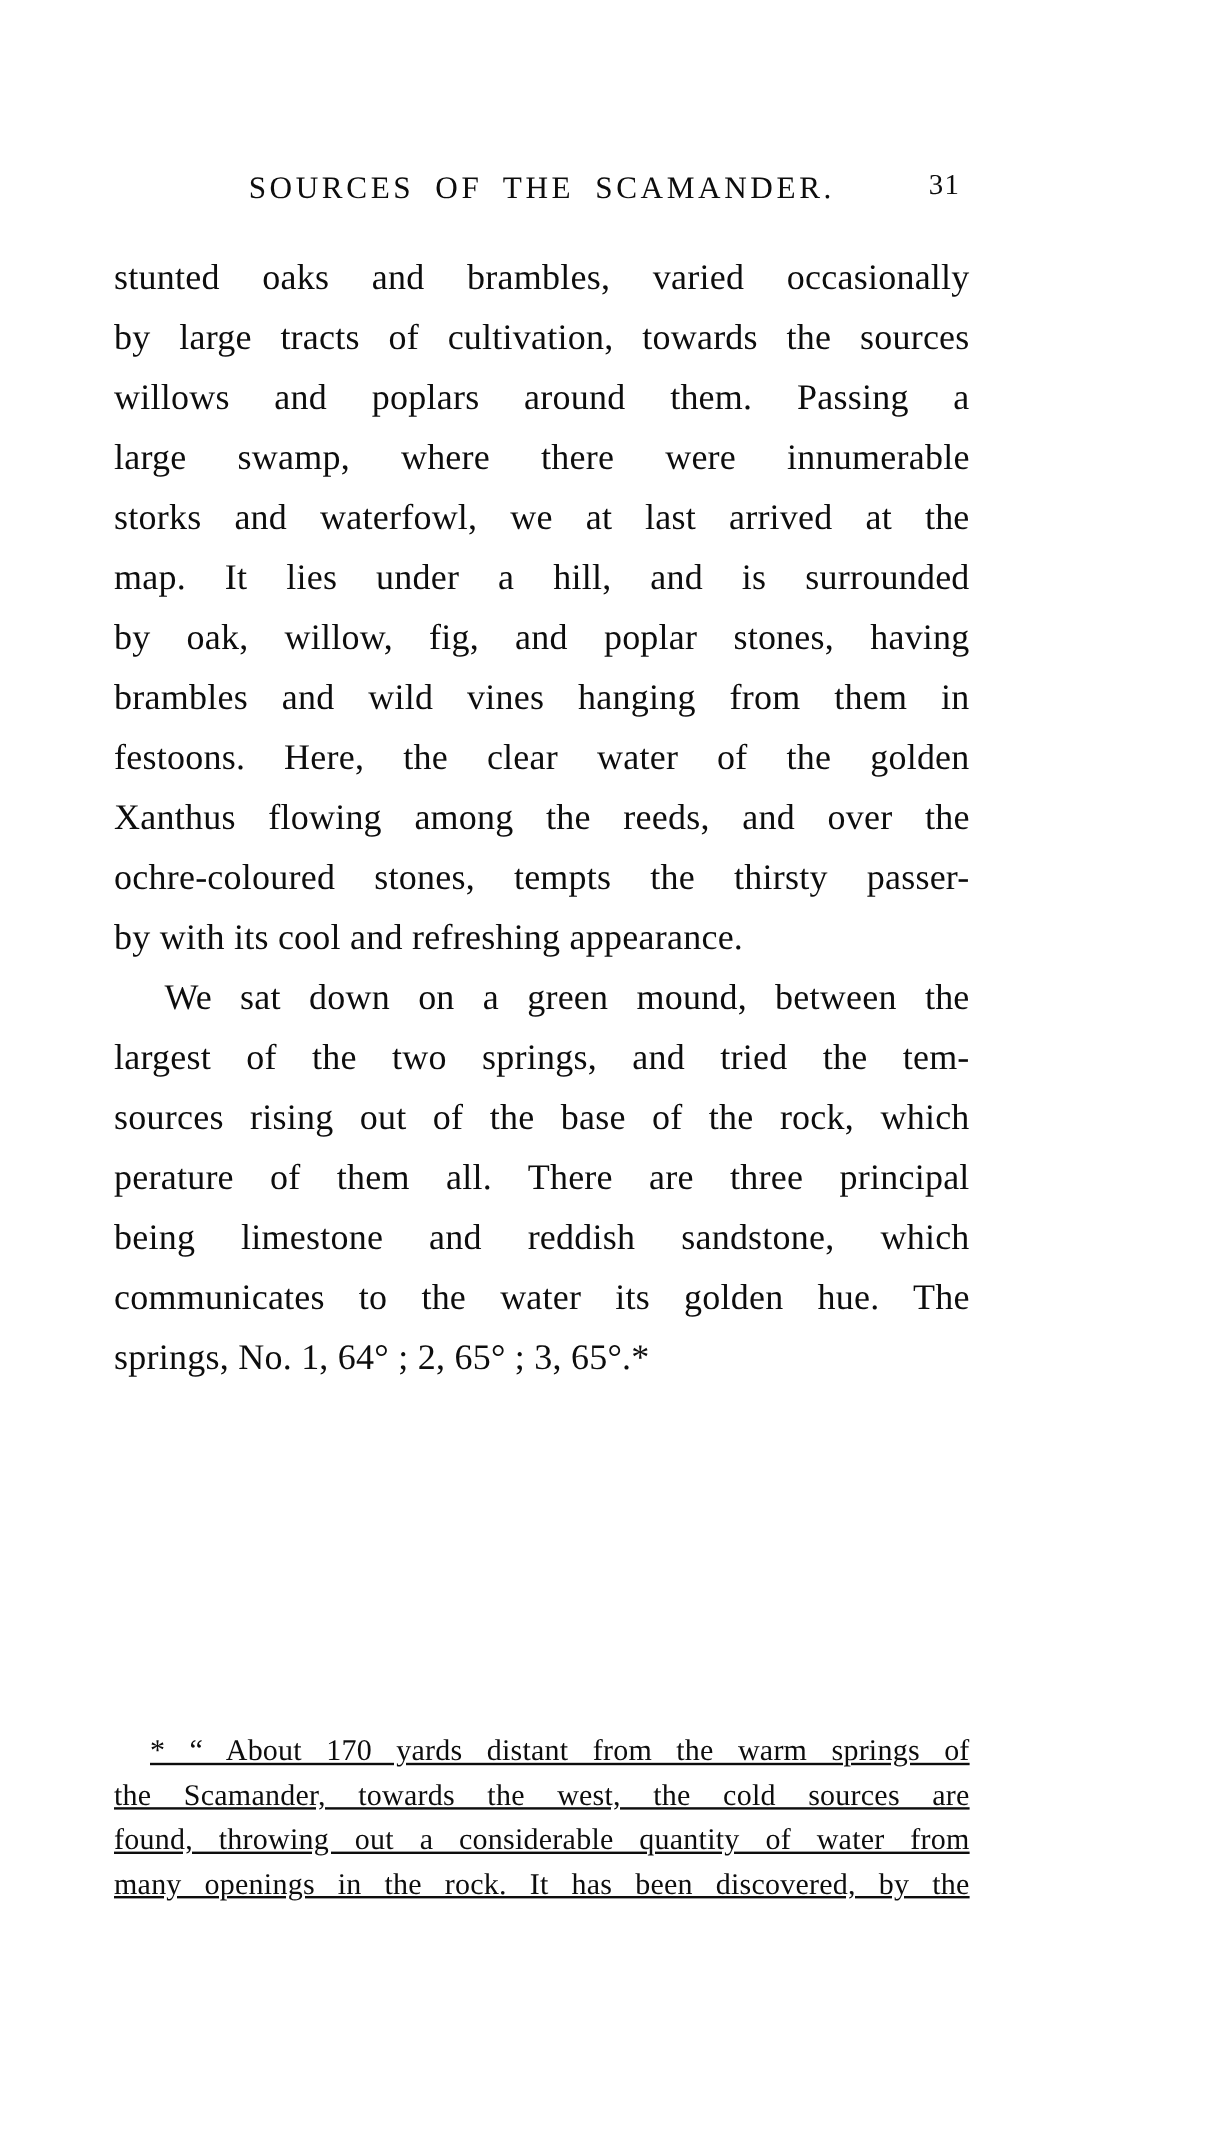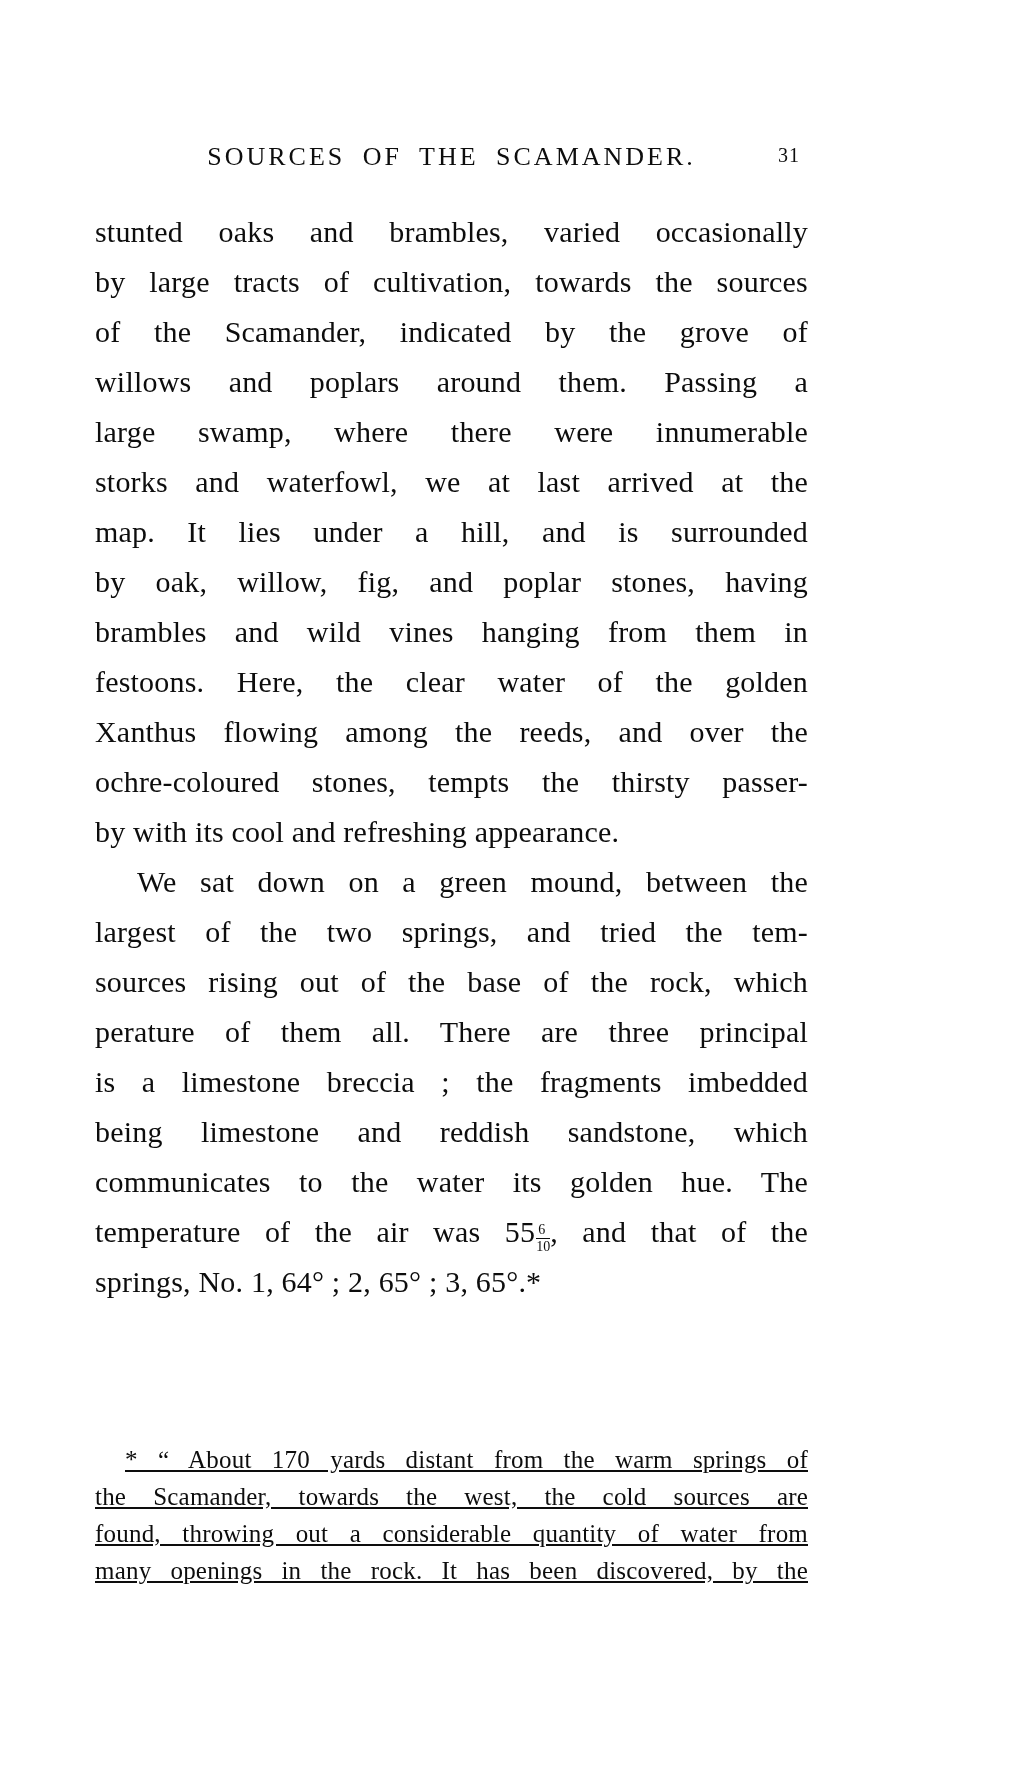--- a/index.html
+++ b/index.html
@@ -29,21 +29,21 @@
     font-size: 26px;
     letter-spacing: 3px;
     word-spacing: 8px;
     line-height: 30px;
     white-space: nowrap;
   }
   .page-number {
     position: absolute;
     right: 8px;
     top: -2px;
-    font-size: 20px;
+    font-size: 24px;
     letter-spacing: 1px;
     line-height: 30px;
   }
   .body-text {
     position: absolute;
     left: 95px;
     top: 207px;
     width: 713px;
     font-size: 30px;
     line-height: 50px;
@@ -95,39 +95,36 @@
 
 <div class="page">
   <div class="running-head">
     <span class="head-title">SOURCES OF THE SCAMANDER.</span>
     <span class="page-number">31</span>
   </div>
 
   <div class="body-text" id="body-text">
       <div class="line">stunted oaks and brambles, varied occasionally</div>
       <div class="line">by large tracts of cultivation, towards the sources</div>
-      <div class="line">of the Scamander, indicated by the grove of</div>
       <div class="line">willows and poplars around them.  Passing a</div>
       <div class="line">large swamp, where there were innumerable</div>
       <div class="line">storks and waterfowl, we at last arrived at the</div>
       <div class="line">map.  It lies under a hill, and is surrounded</div>
       <div class="line">by oak, willow, fig, and poplar stones, having</div>
       <div class="line">brambles and wild vines hanging from them in</div>
       <div class="line">festoons.  Here, the clear water of the golden</div>
       <div class="line">Xanthus flowing among the reeds, and over the</div>
       <div class="line">ochre-coloured stones, tempts the thirsty passer-</div>
       <div class="line endline">by with its cool and refreshing appearance.</div>
       <div class="line" style="padding-left: 42px;">We sat down on a green mound, between the</div>
       <div class="line">largest of the two springs, and tried the tem-</div>
       <div class="line">sources rising out of the base of the rock, which</div>
       <div class="line">perature of them all.  There are three principal</div>
-      <div class="line">is a limestone breccia ; the fragments imbedded</div>
       <div class="line">being limestone and reddish sandstone, which</div>
       <div class="line">communicates to the water its golden hue.  The</div>
-      <div class="line">temperature of the air was 55<span class="frac"><span class="num">6</span><span class="den">10</span></span>, and that of the</div>
       <div class="line endline">springs, No. 1, 64° ;  2, 65° ;  3, 65°.*</div>
     </div>
 
   <div class="footnote" id="footnote">
       <div class="line" style="padding-left: 30px;">* “ About 170 yards distant from the warm springs of</div>
       <div class="line">the Scamander, towards the west, the cold sources are</div>
       <div class="line">found, throwing out a considerable quantity of water from</div>
       <div class="line">many openings in the rock.  It has been discovered, by the</div>
     </div>
 </div>

